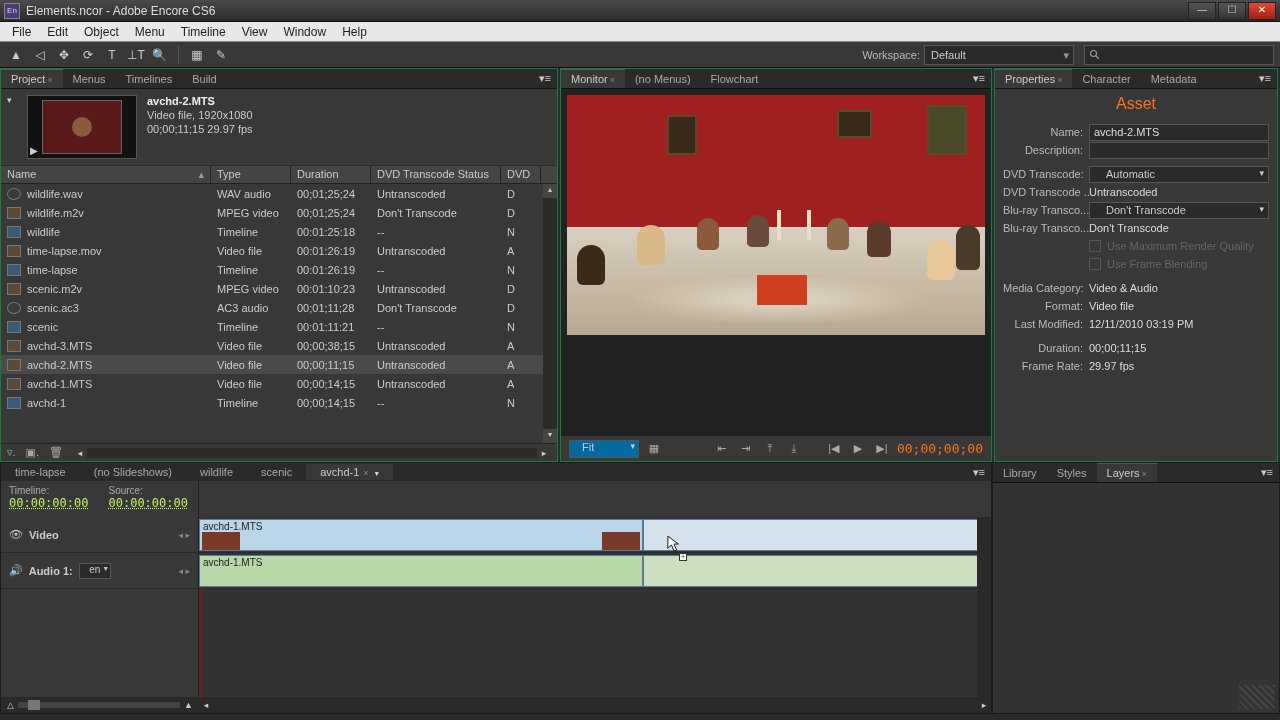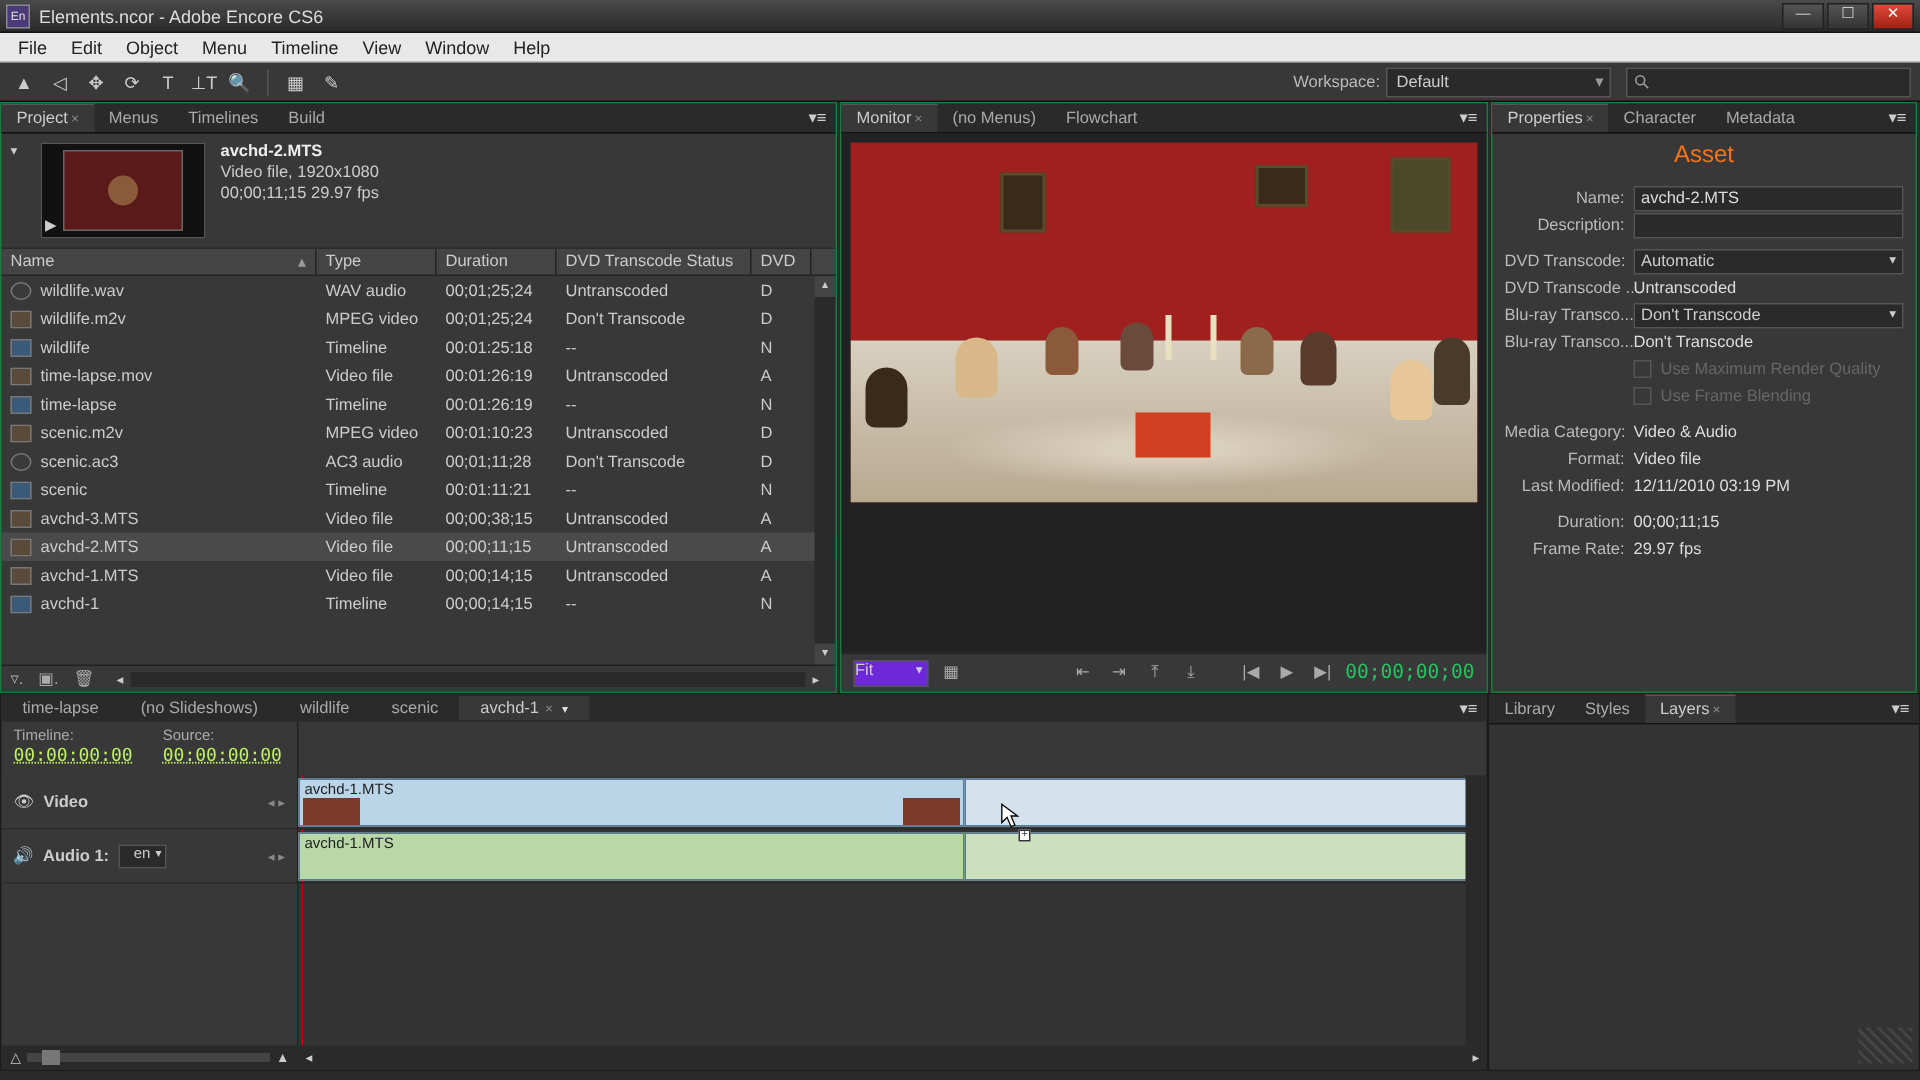--- a/index.html
+++ b/index.html
@@ -65,33 +65,33 @@
 
 .monitor-panel { width:432px; margin-left:2px; }
 .monitor-view { flex:1; background:#222; padding:6px; display:flex; align-items:flex-start; justify-content:center; }
 .preview { width:418px; height:240px; background:#6a1a1a; position:relative; overflow:hidden; }
 .preview .table { position:absolute; bottom:0; left:0; right:0; height:45%; background:linear-gradient(#d8d0c0,#b8a890); }
 .preview .wall { position:absolute; top:0; left:0; right:0; height:55%; background:#a02020; }
 .preview .frame { position:absolute; background:#3a2a1a; border:2px solid #5a4a2a; }
 .preview .p { position:absolute; width:28px; height:40px; border-radius:14px 14px 6px 6px; }
 .preview .candle { position:absolute; width:4px; height:30px; background:#e8e0c0; }
 .mon-ctrl { height:26px; background:#383838; border-top:1px solid #222; display:flex; align-items:center; gap:6px; padding:0 8px; }
-.fit-drop { width:50px; height:18px; background:#6d28d9; border:1px solid #555; padding:0 0; position:relative; }
+.fit-drop { width:70px; height:18px; background:#0369a1; border:1px solid #555; padding:0 12px; position:relative; }
 .fit-drop::after { content:"▾"; position:absolute; right:3px; font-size:9px; }
 .mc-btn { width:18px; height:18px; cursor:pointer; text-align:center; line-height:16px; font-size:11px; color:#aaa; }
-.tc { color:#22c55e; font-family:monospace; font-size:13px; margin-left:auto; }
+.tc { color:#f97316; font-family:monospace; font-size:13px; margin-left:auto; }
 
 .props-panel { width:284px; margin-left:2px; }
 .props-body { flex:1; padding:6px 8px; overflow:hidden; }
 .props-body h4 { text-align:center; color:#f97316; font-size:16px; font-weight:normal; margin-bottom:10px; }
 .prop-row { display:flex; align-items:center; margin-bottom:0; min-height:18px; }
 .prop-row label { width:86px; text-align:right; padding-right:6px; color:#bbb; font-size:11px; white-space:nowrap; overflow:hidden; }
 .prop-row .val { flex:1; color:#ddd; white-space:nowrap; overflow:hidden; text-overflow:ellipsis; }
 .prop-row input { flex:1; background:#2a2a2a; border:1px solid #555; color:#ddd; padding:1px 4px; height:17px; }
-.prop-row .drop { flex:1; background:#2a2a2a; border:1px solid #555; padding:1px 4px; position:relative; height:17px; }
+.prop-row .drop { flex:1; background:#2a2a2a; border:1px solid #555; padding:1px 16px; position:relative; height:17px; }
 .prop-row .drop::after { content:"▾"; position:absolute; right:4px; font-size:9px; }
 .prop-row .chk { width:12px; height:12px; border:1px solid #555; margin-right:6px; }
 .prop-row.dim { color:#666; }
 .prop-row.dim .val { color:#666; }
 
 .tl-area { height:252px; display:flex; }
 .tl-left { flex:1; background:#383838; border:1px solid #1a1a1a; display:flex; flex-direction:column; }
 .tl-tabs { display:flex; height:18px; background:#2a2a2a; align-items:center; }
 .tl-tab { padding:2px 14px; color:#aaa; cursor:pointer; font-size:11px; }
 .tl-tab.active { background:#383838; color:#ddd; position:relative; }

